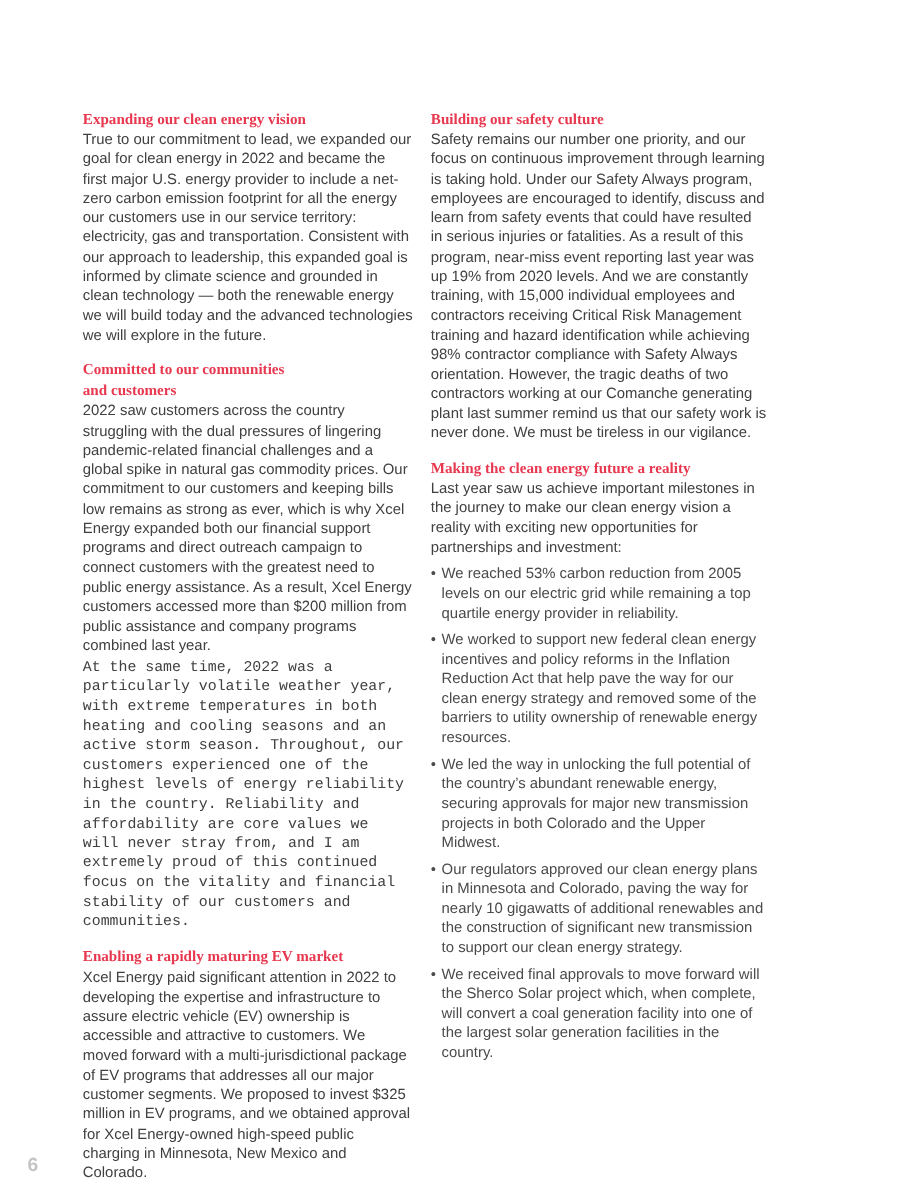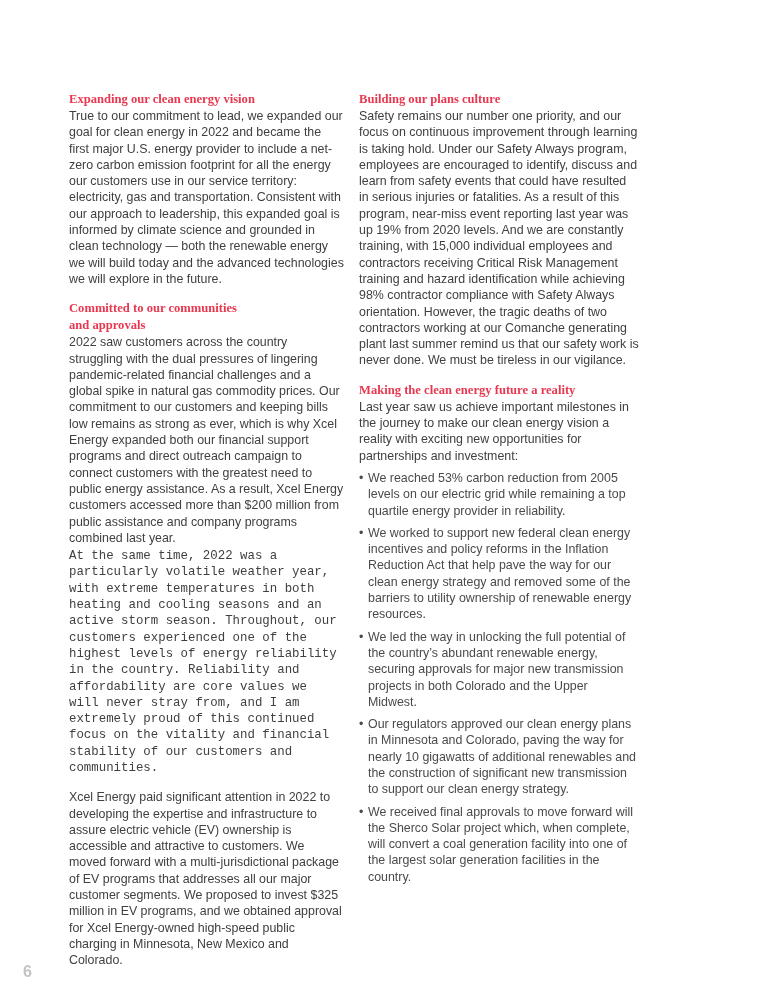--- a/index.html
+++ b/index.html
@@ -19,32 +19,33 @@
 </style>
 </head>
 <body>
 
 <div class="col col-left">
   <div class="section">
     <h2>Expanding our clean energy vision</h2>
     <p>True to our commitment to lead, we expanded our goal for clean energy in 2022 and became the first major U.S. energy provider to include a net-zero carbon emission footprint for all the energy our customers use in our service territory: electricity, gas and transportation. Consistent with our approach to leadership, this expanded goal is informed by climate science and grounded in clean technology — both the renewable energy we will build today and the advanced technologies we will explore in the future.</p>
   </div>
   <div class="section">
-    <h2 style="width:170px;">Committed to our communities and approvals</h2>
+    <h2 style="width:170px;">Committed to our communities and customers</h2>
     <p>2022 saw customers across the country struggling with the dual pressures of lingering pandemic-related financial challenges and a global spike in natural gas commodity prices. Our commitment to our customers and keeping bills low remains as strong as ever, which is why Xcel Energy expanded both our financial support programs and direct outreach campaign to connect customers with the greatest need to public energy assistance. As a result, Xcel Energy customers accessed more than $200 million from public assistance and company programs combined last year.</p>
     <p class="para-gap">At the same time, 2022 was a particularly volatile weather year, with extreme temperatures in both heating and cooling seasons and an active storm season. Throughout, our customers experienced one of the highest levels of energy reliability in the country. Reliability and affordability are core values we will never stray from, and I am extremely proud of this continued focus on the vitality and financial stability of our customers and communities.</p>
   </div>
   <div class="section">
+    <h2>Enabling a rapidly maturing EV market</h2>
     <p>Xcel Energy paid significant attention in 2022 to developing the expertise and infrastructure to assure electric vehicle (EV) ownership is accessible and attractive to customers. We moved forward with a multi-jurisdictional package of EV programs that addresses all our major customer segments. We proposed to invest $325 million in EV programs, and we obtained approval for Xcel Energy-owned high-speed public charging in Minnesota, New Mexico and Colorado.</p>
   </div>
 </div>
 
 <div class="col col-right">
   <div class="section">
-    <h2>Building our plans culture</h2>
+    <h2>Building our safety culture</h2>
     <p>Safety remains our number one priority, and our focus on continuous improvement through learning is taking hold. Under our Safety Always program, employees are encouraged to identify, discuss and learn from safety events that could have resulted in serious injuries or fatalities. As a result of this program, near-miss event reporting last year was up 19% from 2020 levels. And we are constantly training, with 15,000 individual employees and contractors receiving Critical Risk Management training and hazard identification while achieving 98% contractor compliance with Safety Always orientation. However, the tragic deaths of two contractors working at our Comanche generating plant last summer remind us that our safety work is never done. We must be tireless in our vigilance.</p>
   </div>
   <div class="section">
     <h2>Making the clean energy future a reality</h2>
     <p>Last year saw us achieve important milestones in the journey to make our clean energy vision a reality with exciting new opportunities for partnerships and investment:</p>
     <ul>
       <li><span class="bullet">•</span><span>We reached 53% carbon reduction from 2005 levels on our electric grid while remaining a top quartile energy provider in reliability.</span></li>
       <li><span class="bullet">•</span><span>We worked to support new federal clean energy incentives and policy reforms in the Inflation Reduction Act that help pave the way for our clean energy strategy and removed some of the barriers to utility ownership of renewable energy resources.</span></li>
       <li><span class="bullet">•</span><span>We led the way in unlocking the full potential of the country’s abundant renewable energy, securing approvals for major new transmission projects in both Colorado and the Upper Midwest.</span></li>
       <li><span class="bullet">•</span><span>Our regulators approved our clean energy plans in Minnesota and Colorado, paving the way for nearly 10 gigawatts of additional renewables and the construction of significant new transmission to support our clean energy strategy.</span></li>

